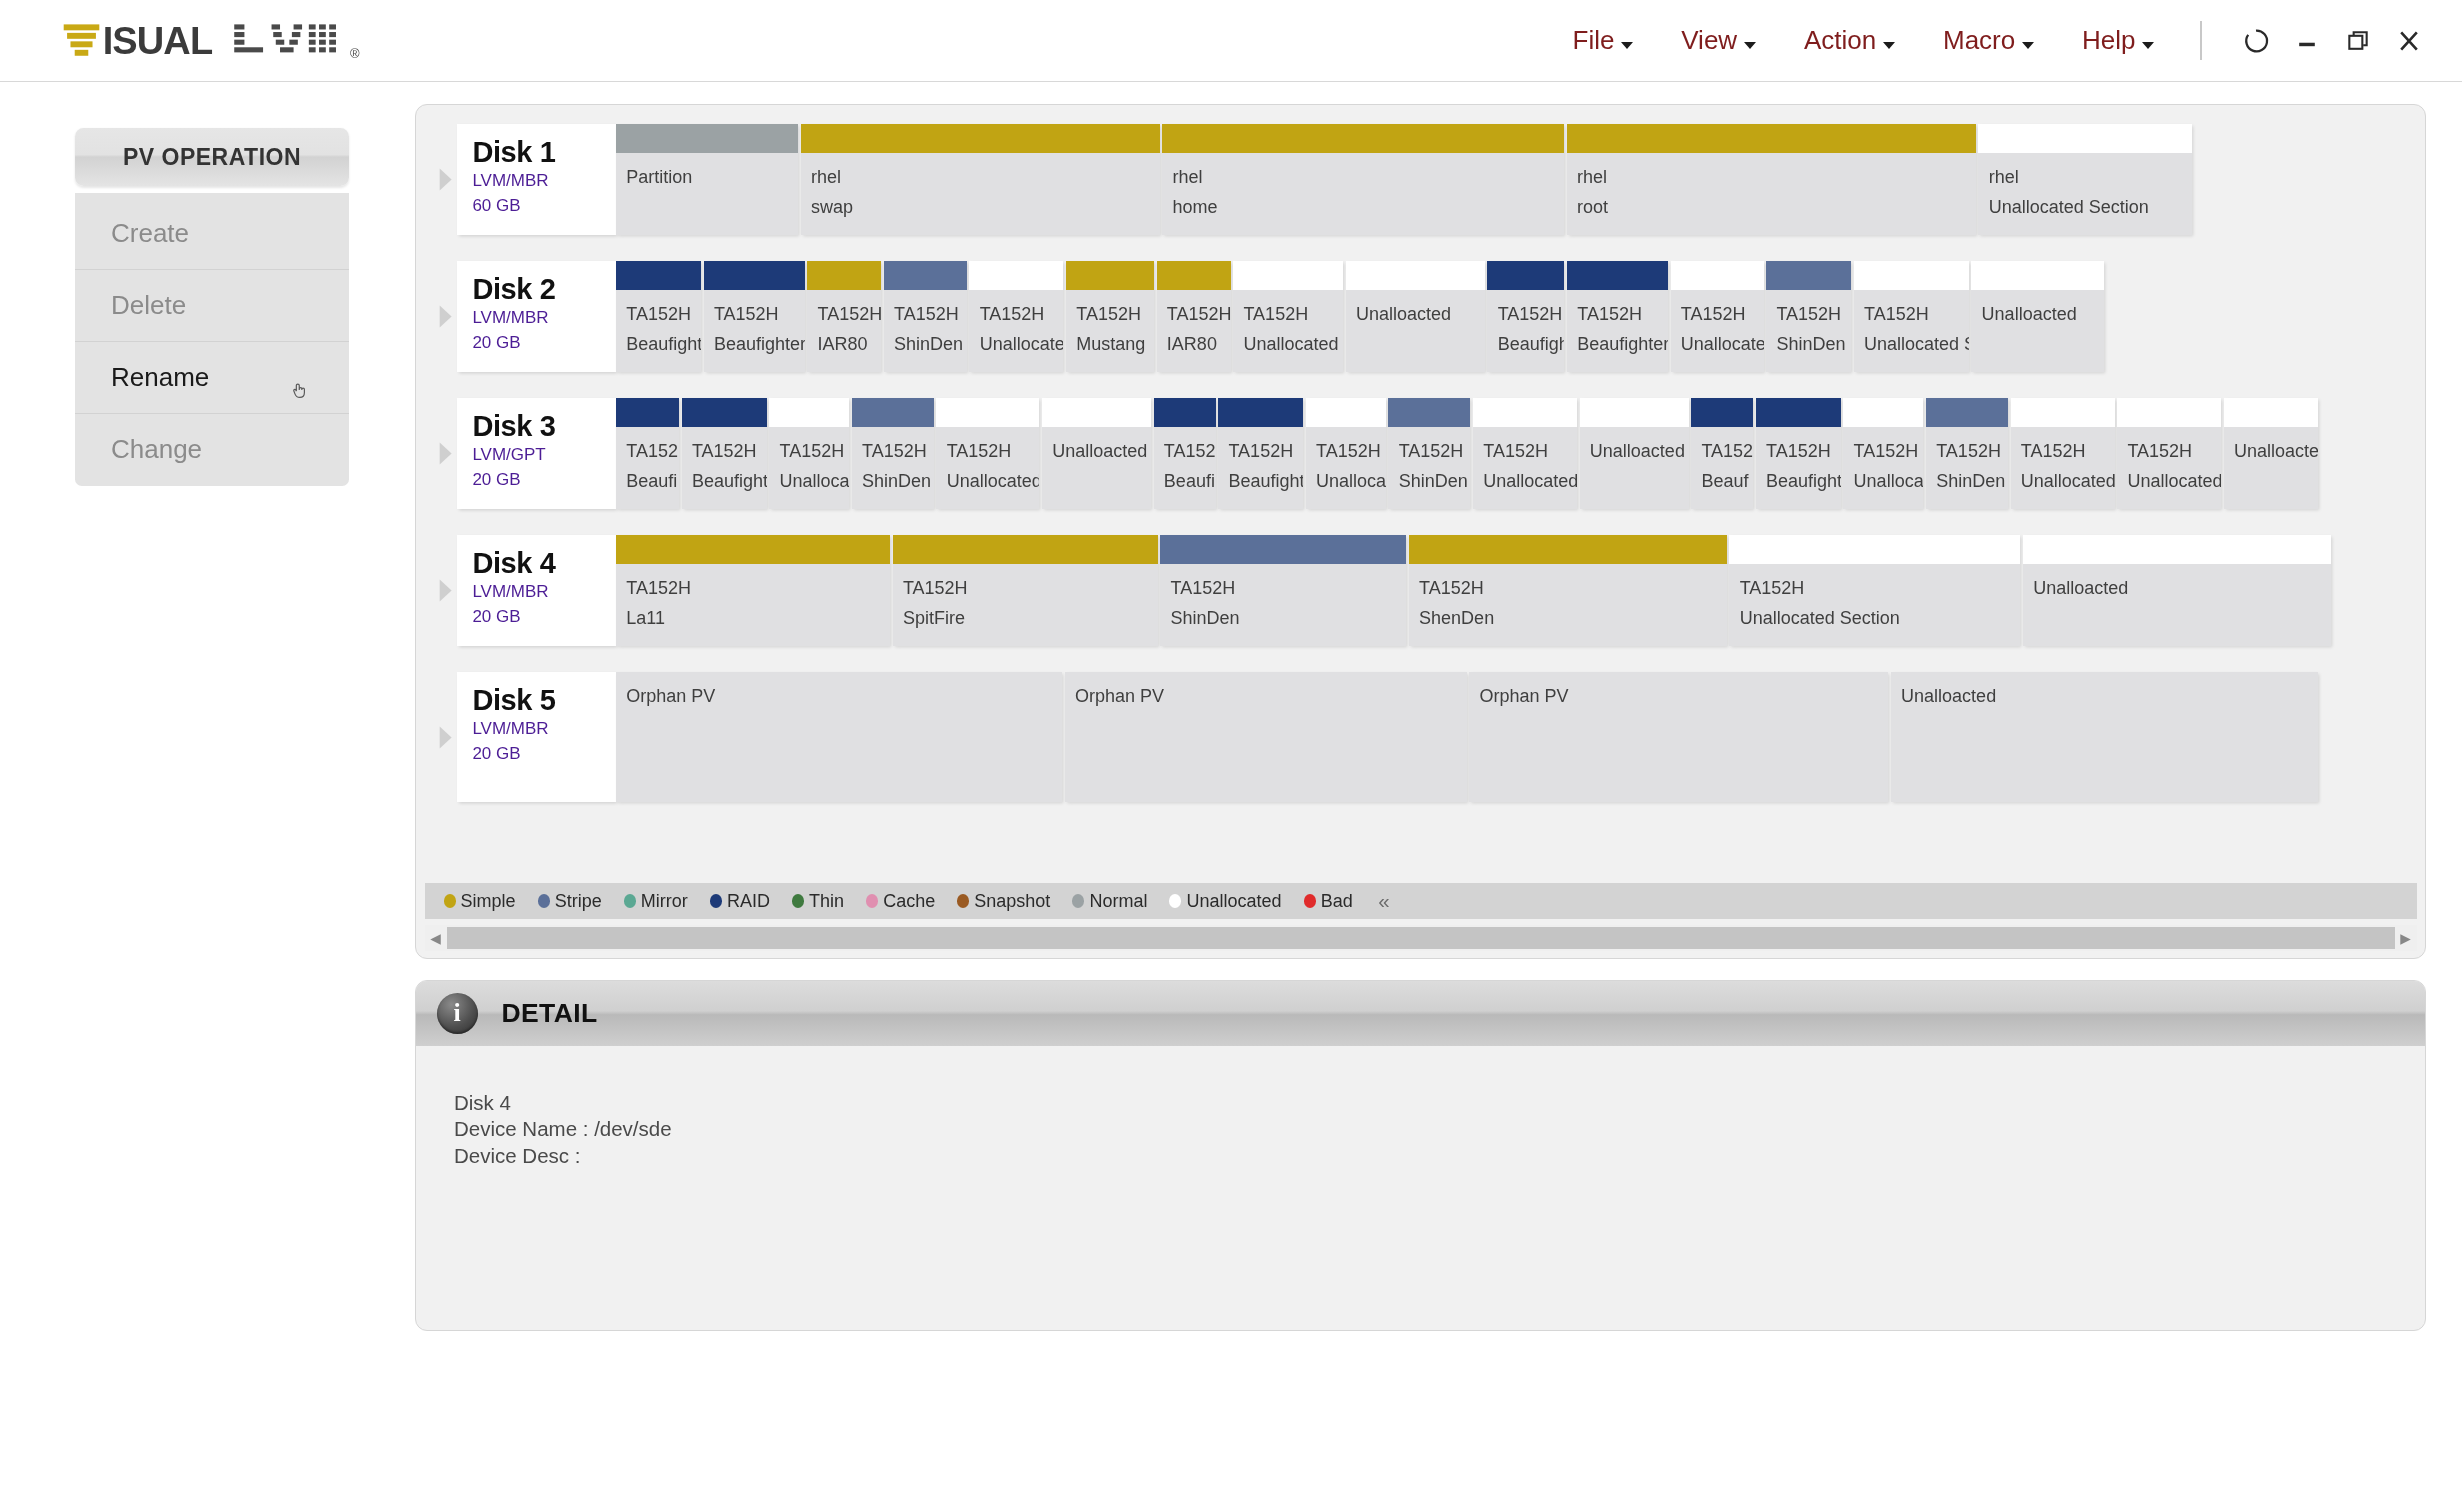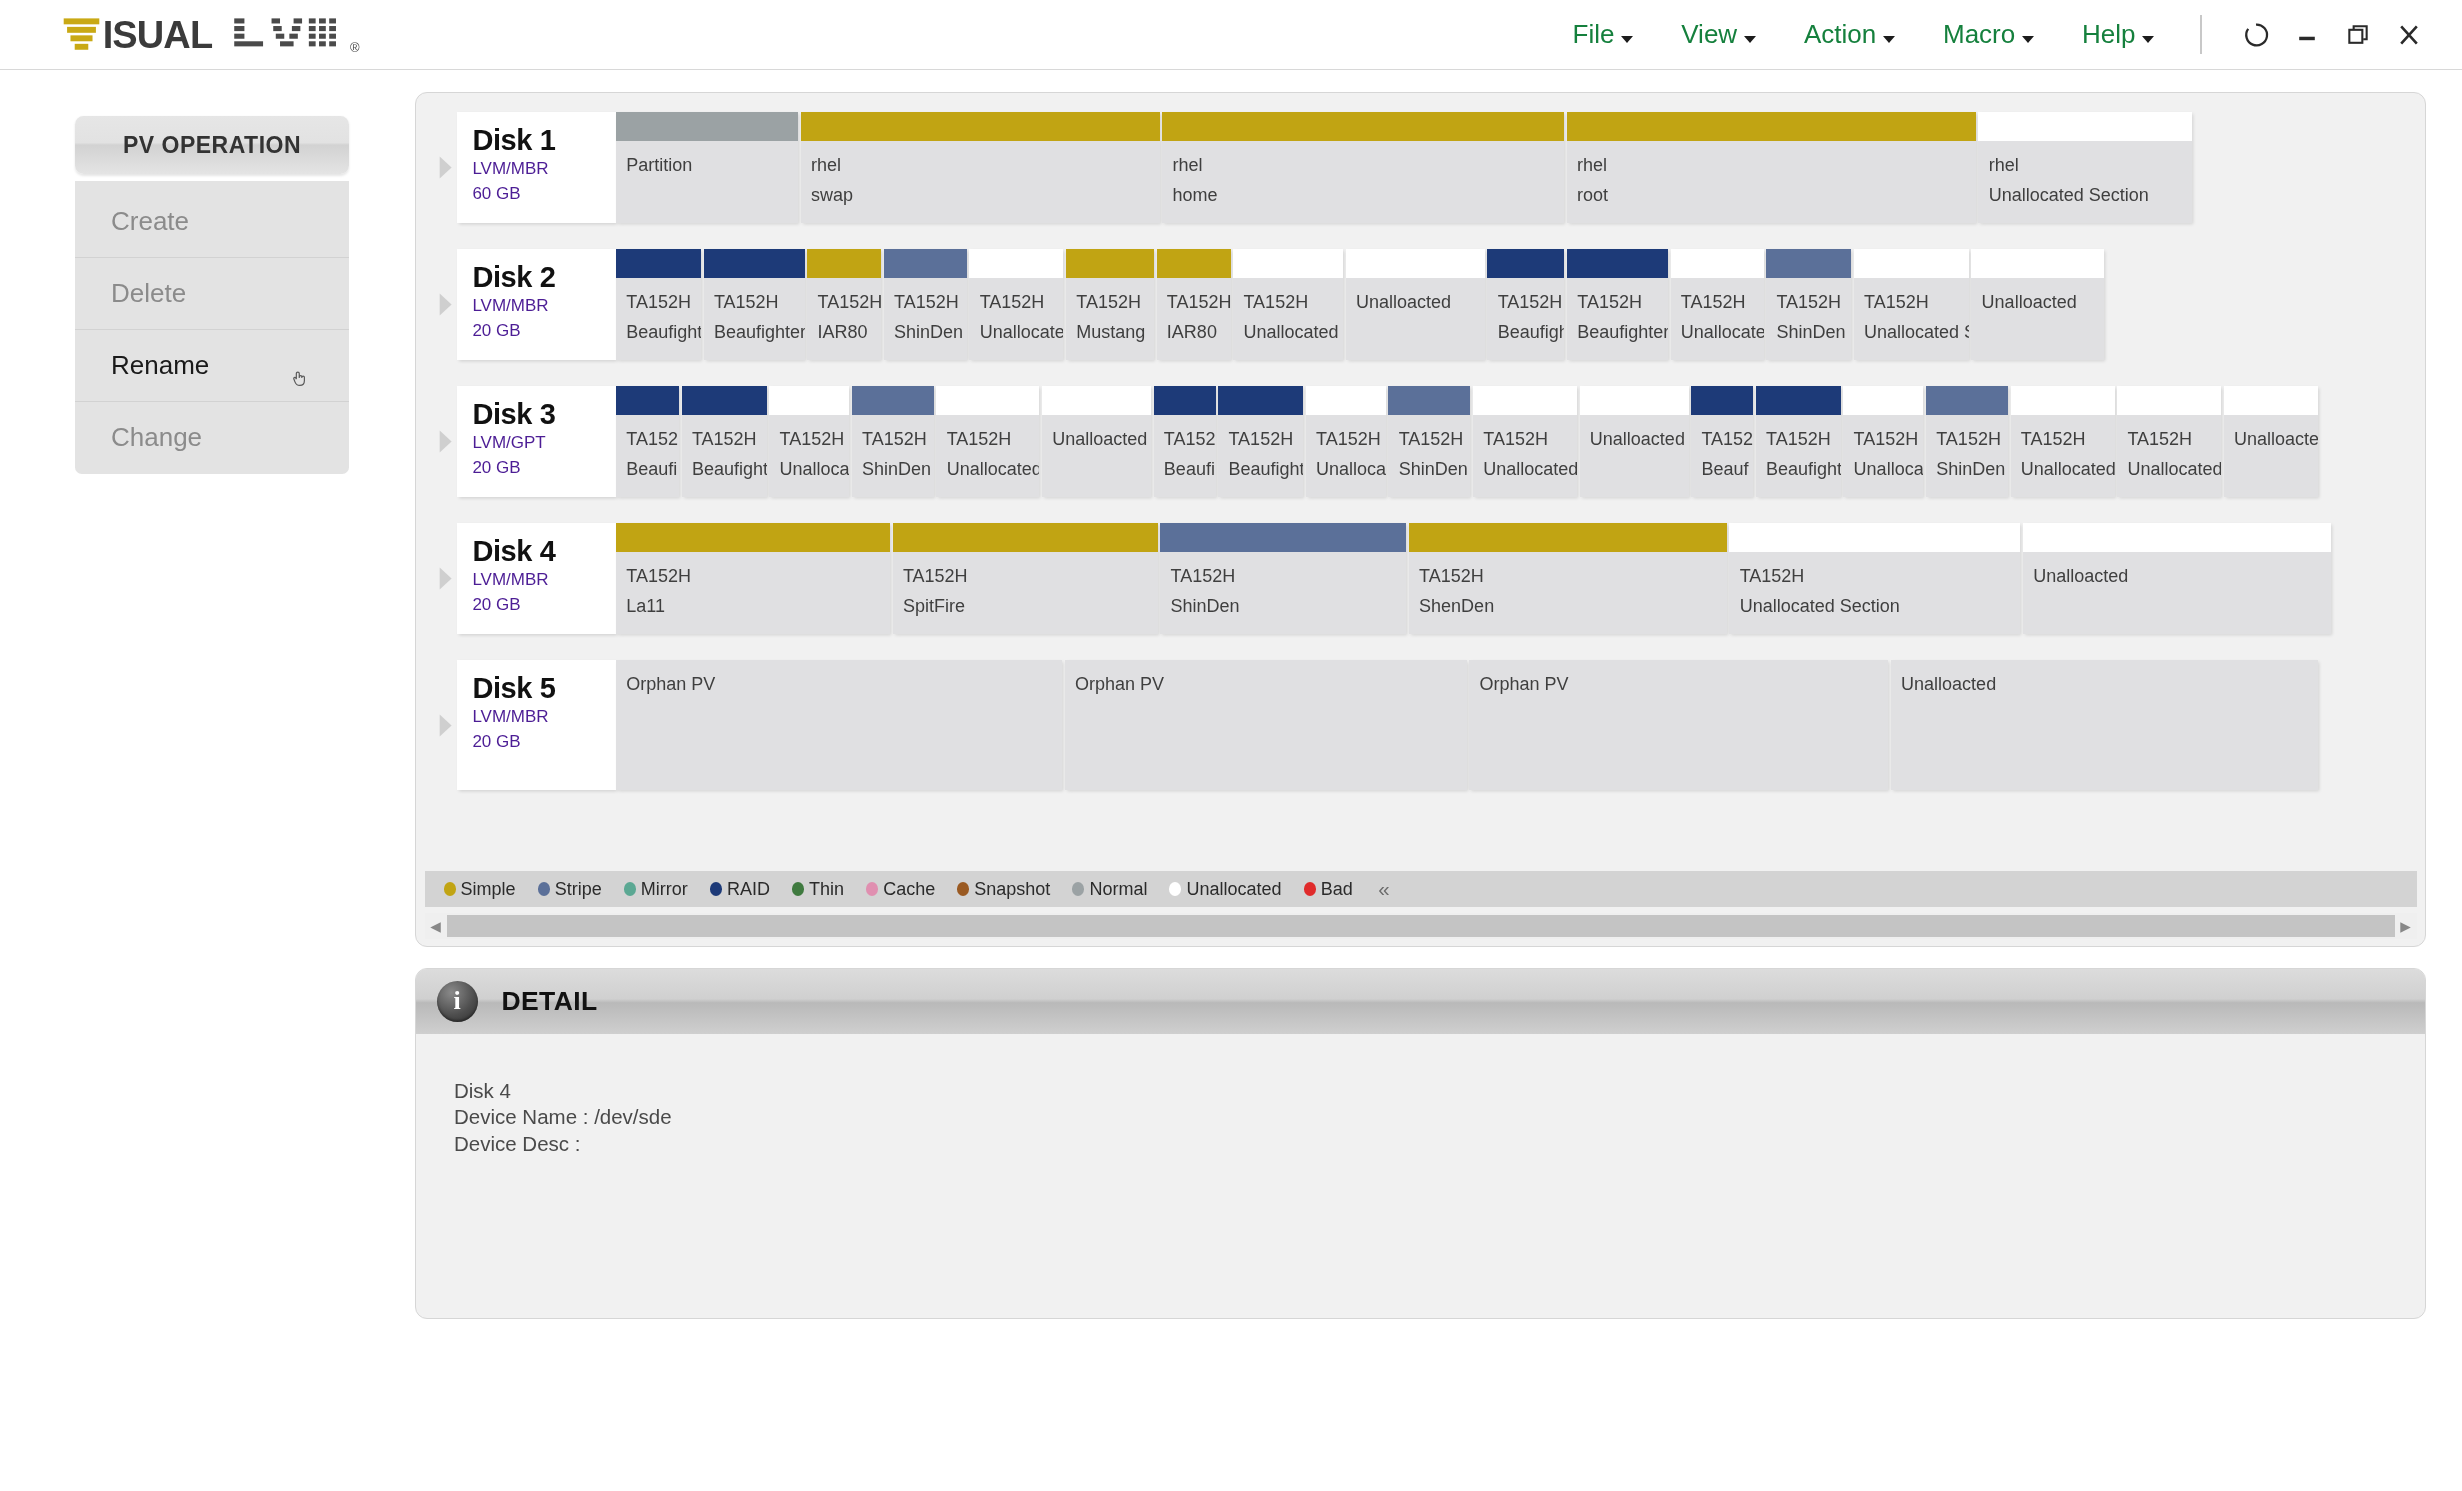--- a/index.html
+++ b/index.html
@@ -6,21 +6,21 @@
   html, body {
     margin: 0; padding: 0;
     width: 2462px; height: 1491px;
     background: #ffffff;
     font-family: "Liberation Sans", sans-serif;
     overflow: hidden;
   }
   
   .topbar {
     position: relative;
-    height: 70px;
+    height: 82px;
     background: #ffffff;
     border-bottom: 1.7px solid #d8d8d8;
     display: flex;
     align-items: center;
   }
   .logo {
     margin-left: 62px;
     display: flex;
     align-items: center;
     height: 48px;
@@ -42,21 +42,21 @@
   }
   .menus {
     position: absolute;
     right: 34px;
     display: flex;
     align-items: center;
     gap: 0px;
   }
   .menu-item {
     font-size: 26px;
-    color: #15803d;
+    color: #7f1d1d;
     padding: 5.1px 24px;
     display: flex;
     align-items: baseline;
     cursor: default;
     white-space: nowrap;
   }
   .caret {
     display: inline-block;
     width: 0; height: 0;
     margin-left: 6.8px;

